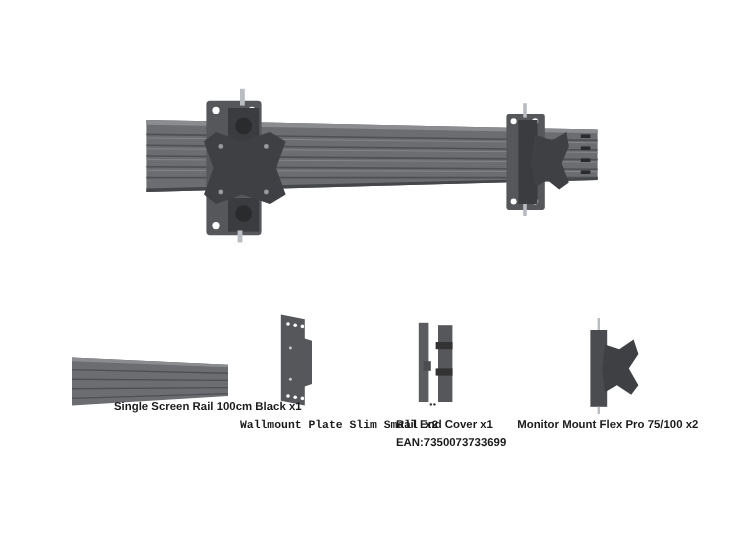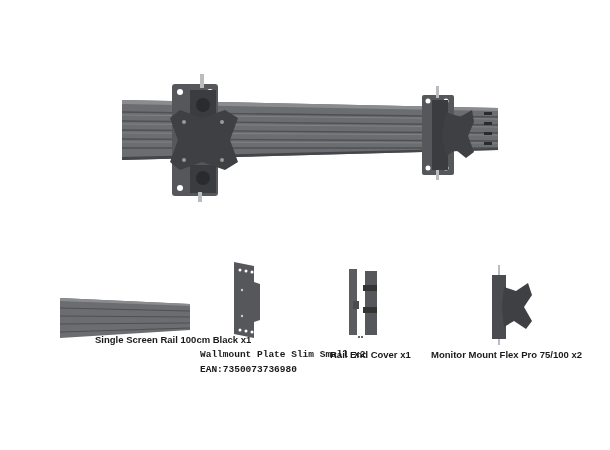--- a/index.html
+++ b/index.html
@@ -117,20 +117,20 @@
     <path d="M16,22 L28,26 L40,18 L44,30 L36,42 L44,56 L38,64 L26,56 L16,62 L14,42 Z" fill="#3e4043"></path>
     <rect x="10" y="74" width="2" height="6" fill="#b9bcc0"></rect>
   </svg>
 </div>
 
 <div class="caption" style="left:55px;top:332px;margin-left:40px;">
   <div>Single Screen Rail 100cm Black x1</div>
 </div>
 <div class="caption" style="left:200px;top:347px;font-family:Liberation Mono, monospace;">
   <div>Wallmount Plate Slim Small x2</div>
-  <div>EAN:7350073736980</div>
 </div>
 <div class="caption" style="left:330px;top:347px;">
   <div>Rail End Cover x1</div>
+  <div>EAN:7350073733699</div>
 </div>
 <div class="caption" style="left:431px;top:347px;">
   <div>Monitor Mount Flex Pro 75/100 x2</div>
 </div>
 
 </body></html>

